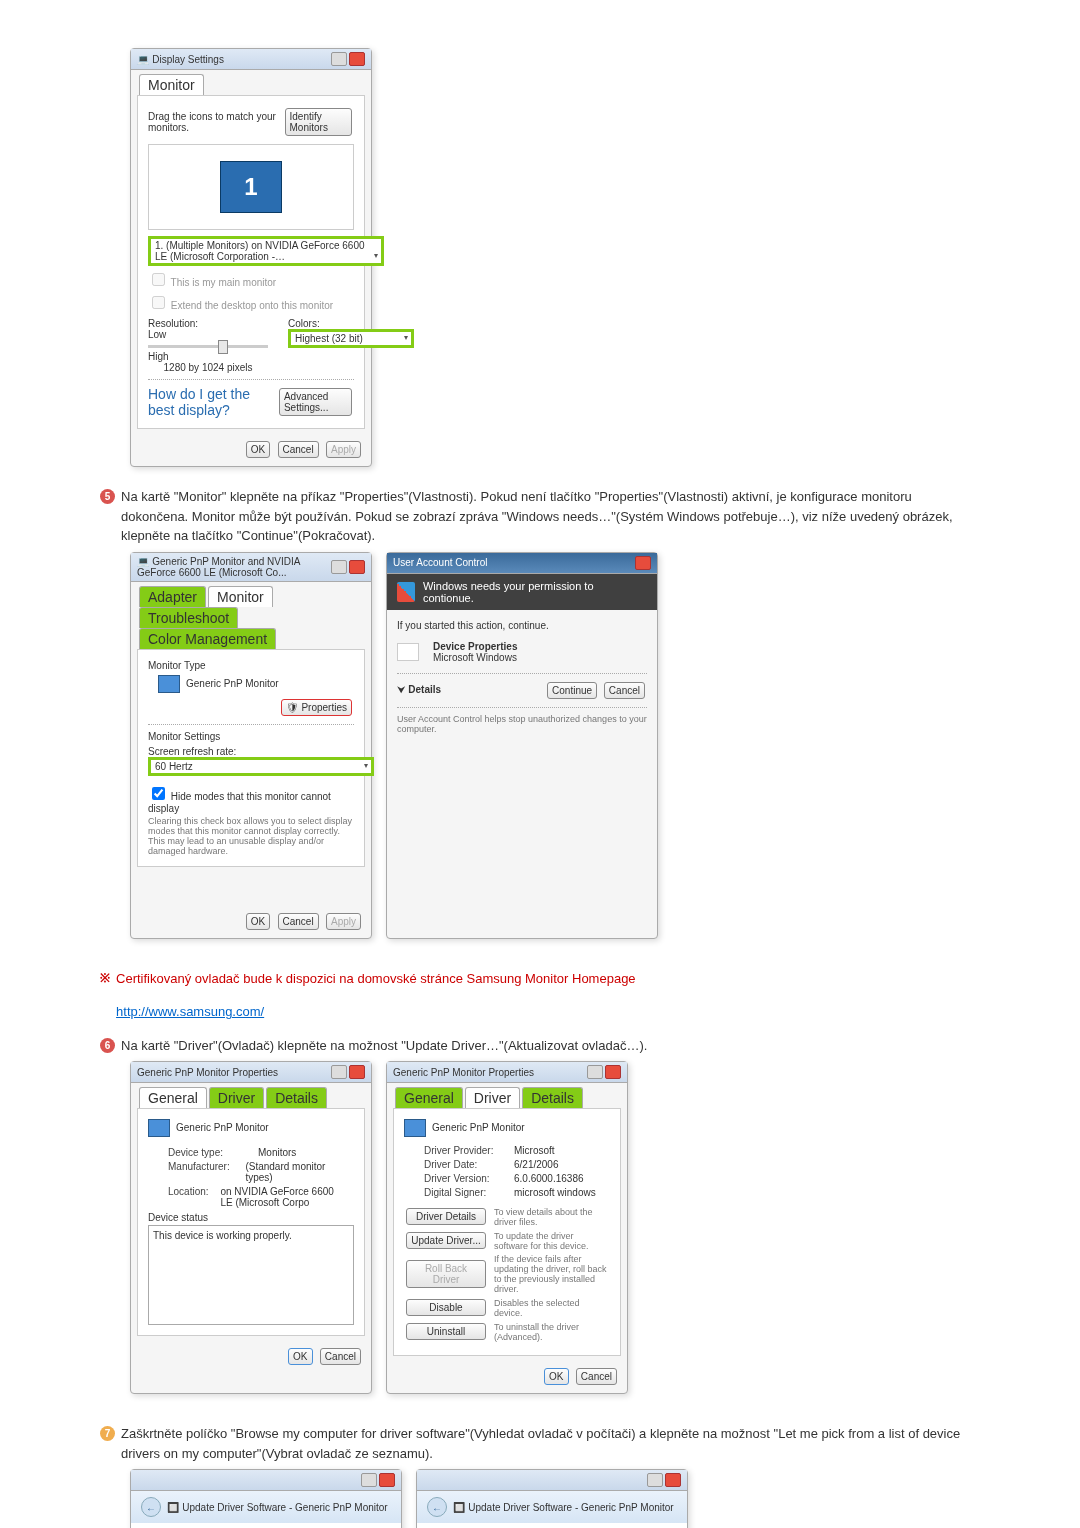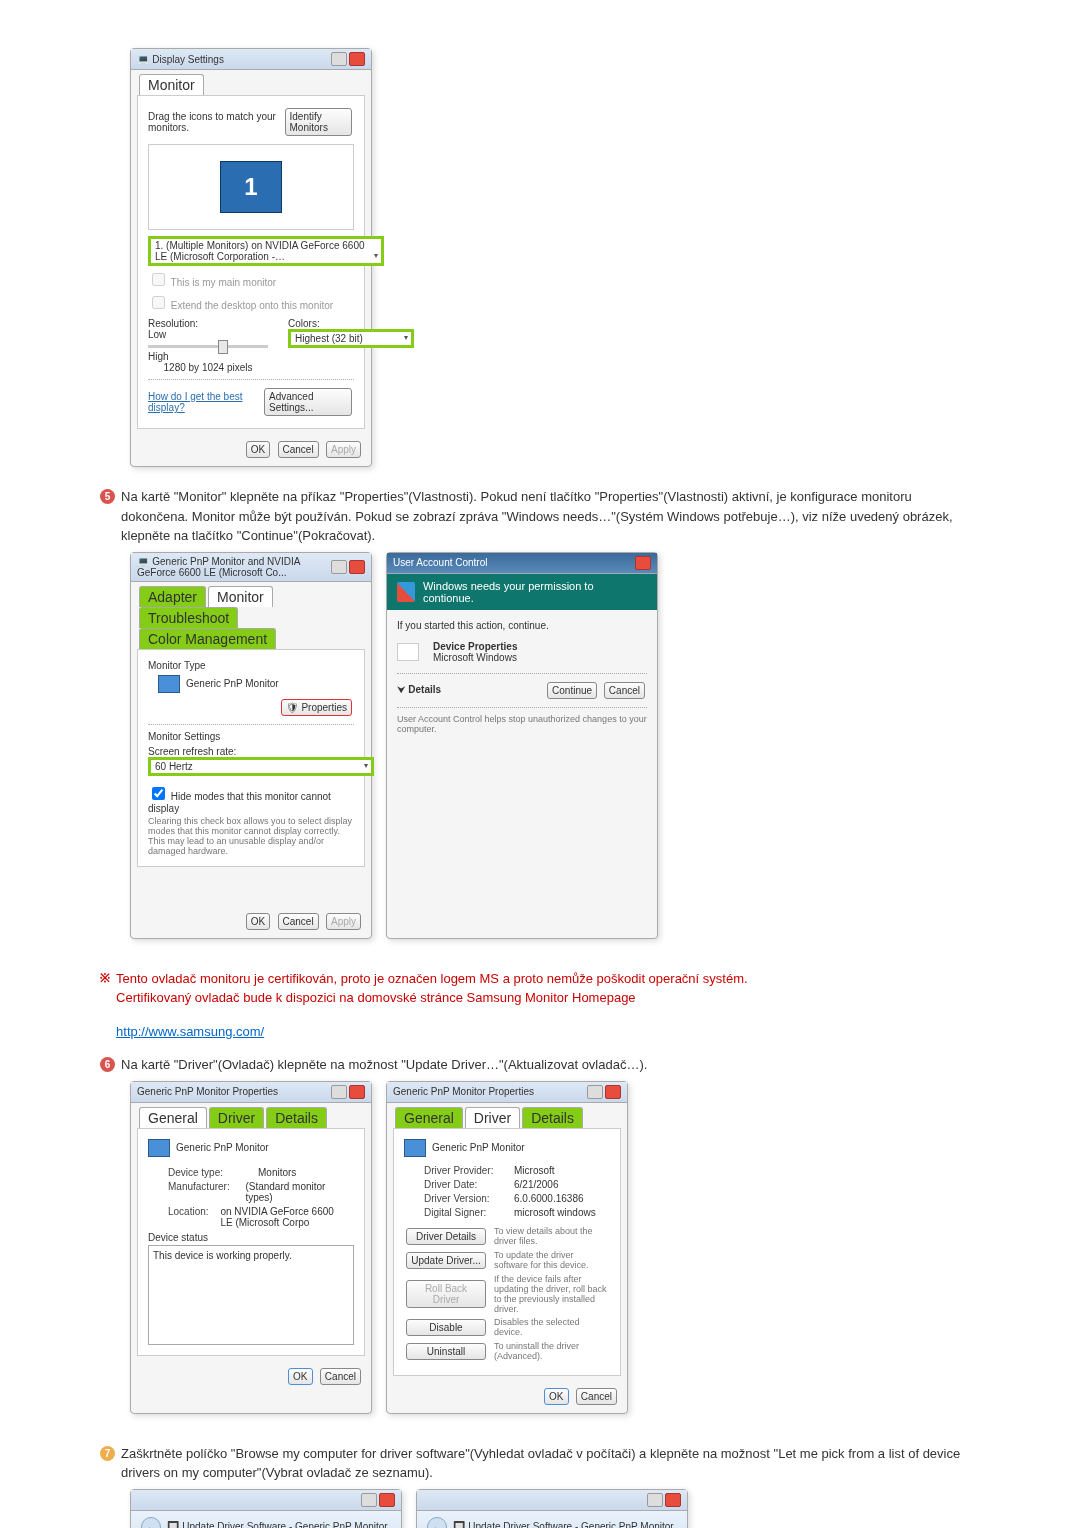--- a/index.html
+++ b/index.html
@@ -41,32 +41,32 @@
   .ctrl-btn { width:14px; height:12px; background:#e74c3c; border:1px solid #a33; border-radius:2px; }
   .ctrl-btn.min { background:#ddd; border-color:#999; }
   .tabs { padding: 4px 8px 0 8px; font-size:14px; }
   .tab { display:inline-block; padding:2px 8px; border:1px solid #aaa; border-bottom:none; background:#fff; margin-right:2px; border-radius:3px 3px 0 0; }
   .tab.inactive { background:#84cc16; }
   .dialog-body { background:#fff; margin:0 6px 6px 6px; padding:10px; border:1px solid #ccc; font-size:10px; }
   .btn { display:inline-block; padding:2px 4px; border:1px solid #888; background:linear-gradient(#fdfdfd,#e5e5e5); border-radius:3px; font-size:10px; margin:2px; }
   .monitor-preview { width:60px; height:50px; background:#2a6db0; color:#fff; font-size:24px; font-weight:bold; display:flex; align-items:center; justify-content:center; margin:10px auto; border:1px solid #0a3a64; }
   .slider-track { height:3px; background:#ccc; position:relative; width:120px; display:inline-block; vertical-align:middle; }
   .slider-thumb { width:8px; height:12px; background:#e8e8e8; border:1px solid #888; position:absolute; top:-5px; left:70px; }
-  .link-text { color:#2a6db0; font-size:10px; text-decoration:underline; }
+  .link-text { color:#2a6db0; font-size:14px; }
   .step-num {
     display:inline-flex; width:15px; height:15px; border-radius:50%;
     color:#fff; font-size:10px; font-weight:bold; align-items:center; justify-content:center;
     margin-right:6px; vertical-align:top; margin-top:2px;
   }
   .step-num.red { background:#d9534f; }
   .step-note { color:#c00; font-weight:bold; margin-right:6px; vertical-align:top; }
   .step-row { display:flex; align-items:flex-start; margin:14px 0 6px 0; }
   .step-text { flex:1; font-size:13px; line-height:1.5; color:#333; }
   .row2 { display:flex; gap:14px; margin-left:30px; }
-  .uac-bar { background:#0f766e; color:#fff; padding:6px 10px; font-size:11px; display:flex; align-items:center; gap:8px; }
+  .uac-bar { background:#404040; color:#fff; padding:6px 10px; font-size:11px; display:flex; align-items:center; gap:8px; }
   .uac-shield { width:18px; height:20px; background:linear-gradient(45deg,#e74c3c 0 50%,#3498db 50% 100%); border-radius:2px; }
   .mon-icon { width:20px; height:16px; background:#4a90d9; border:1px solid #2a5a8a; display:inline-block; vertical-align:middle; margin-right:6px; }
   .field-row { display:flex; font-size:10px; margin:3px 0; }
   .field-label { width:90px; color:#444; }
   .wizard { width:270px; }
   .wizard-head { background:linear-gradient(#eaf2fb,#d6e5f5); padding:6px 10px; font-size:10px; display:flex; align-items:center; gap:6px; }
   .back-arrow { width:18px; height:18px; border-radius:50%; background:#cfe0f2; border:1px solid #8ab; display:inline-flex; align-items:center; justify-content:center; font-size:10px; color:#369; }
   .wiz-body { padding:12px; background:#fff; font-size:10px; }
   .wiz-heading { color:#2a6db0; font-size:11px; margin-bottom:8px; }
   .radio-opt { display:flex; align-items:flex-start; gap:6px; margin:6px 0; padding:4px; }
@@ -193,21 +193,20 @@
         </div>
         <hr class="dotted">
         <div class="small-muted">User Account Control helps stop unauthorized changes to your computer.</div>
       </div>
     </div>
   </div>
 
   <div class="step-row" style="margin-top:30px;">
     <span class="step-note">※</span>
     <div class="step-text" style="color:#c00;">
-      <div>Tento ovladač monitoru je certifikován, proto je označen logem MS a proto nemůže poškodit operační systém.</div>
       <div>Certifikovaný ovladač bude k dispozici na domovské stránce Samsung Monitor Homepage</div>
       <a href="#" style="color:#0066cc;display:block;margin-top:14px;">http://www.samsung.com/</a>
     </div>
   </div>
 
   <div class="step-row">
     <span class="step-num red">6</span>
     <div class="step-text">Na kartě "Driver"(Ovladač) klepněte na možnost "Update Driver…"(Aktualizovat ovladač…).</div>
   </div>
 

